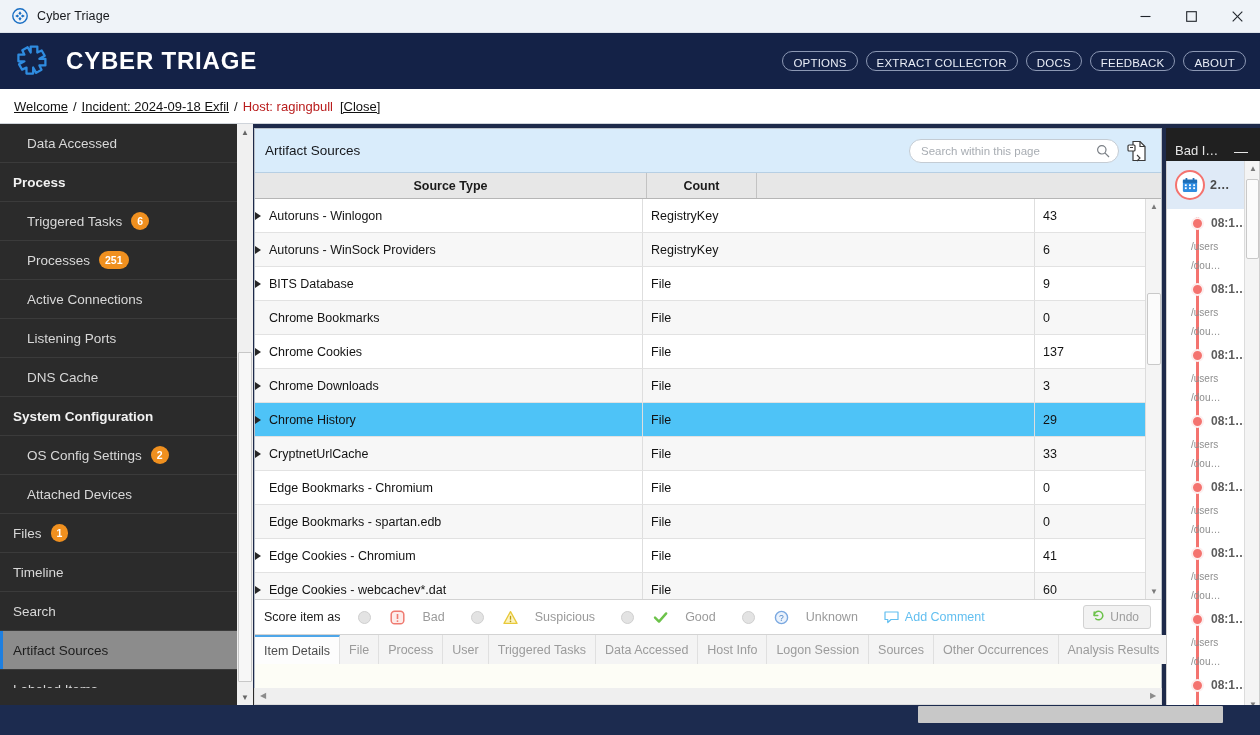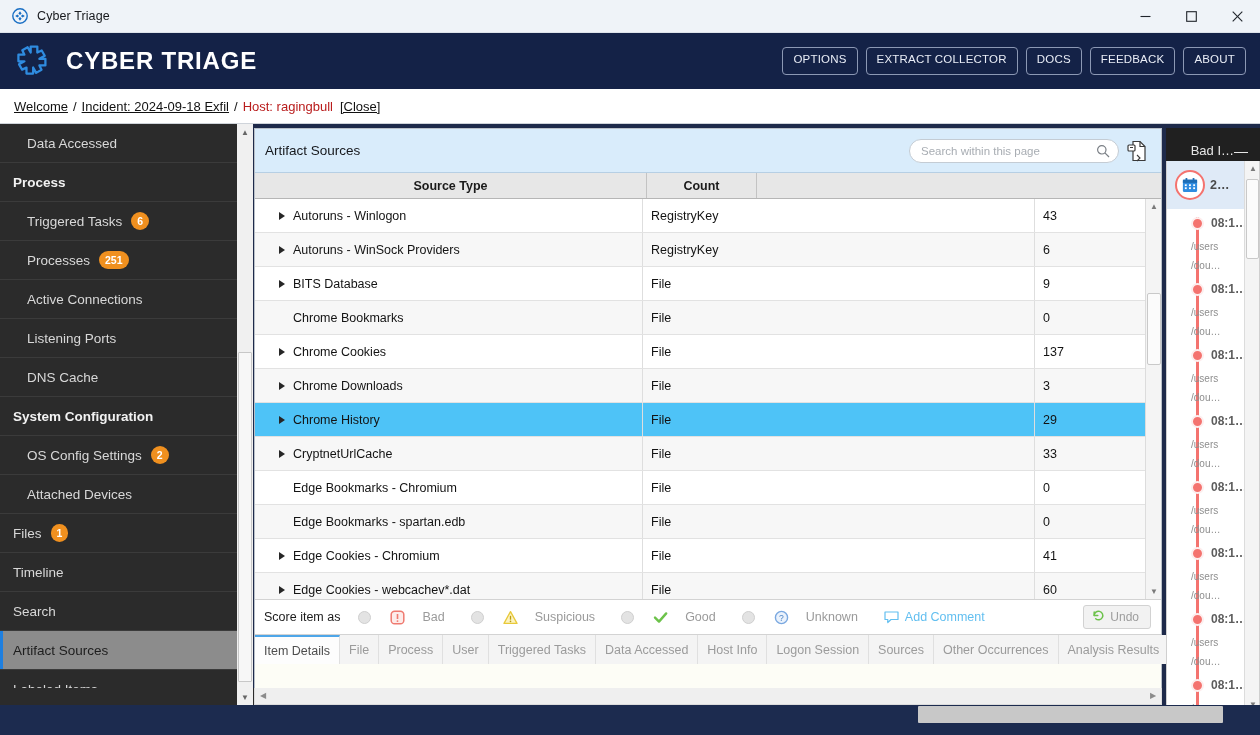--- a/index.html
+++ b/index.html
@@ -44,22 +44,22 @@
     background: #142247;
     display: flex; align-items: center;
   }
   .brand-logo { margin-left: 15px; margin-right: 13px; width: 38px; height: 38px; }
   .brand-text {
     color: #ffffff; font-size: 24px; font-weight: bold; letter-spacing: .8px;
   }
   .hdr-buttons { margin-left: auto; margin-right: 14px; display: flex; gap: 8px; }
   .hdr-btn {
     border: 1px solid #8c98b4; color: #e9edf6; background: transparent;
-    border-radius: 4px; font-size: 11.5px; letter-spacing: .2px;
-    padding: 6px 10px 8px 10px; line-height: 1; cursor: pointer;
+    border-radius: 12px; font-size: 11.5px; letter-spacing: .2px;
+    padding: 6px 10px 0 10px; line-height: 1; cursor: pointer;
     font-family: inherit;
     text-align: center;
   }
 
   
   .crumbbar {
     position: absolute; left: 0; top: 89px; width: 1260px; height: 35px;
     background: #ffffff; display: flex; align-items: center;
     font-size: 13px; color: #111;
     border-bottom: 1px solid #cfd4da;
@@ -166,21 +166,21 @@
     border-bottom: 1px solid #e2e2e2; cursor: pointer;
   }
   .trow.odd { background: #ffffff; }
   .trow.even { background: #f7f7f7; }
   .trow.selected { background: #4ec3f7; }
   .td {
     display: flex; align-items: center; font-size: 12.5px; color: #131313;
     border-right: 1px solid #dedede; padding-left: 8px; overflow: hidden;
     white-space: nowrap;
   }
-  .td.c1 { width: 388px; padding-left: 24px; }
+  .td.c1 { width: 388px; padding-left: 0; }
   .td.c2 { width: 392px; }
   .td.c3 { width: 110px; border-right: none; }
   .expander {
     width: 0; height: 0; margin-right: 8px; flex: 0 0 auto;
     border-top: 4.5px solid transparent; border-bottom: 4.5px solid transparent;
     border-left: 6.5px solid #262626;
   }
   .expander.hidden { visibility: hidden; }
 
   .tbl-vscroll {
@@ -242,21 +242,21 @@
   .tab-rest { flex: 1; background: #f4f4f4; }
   .detail-area { height: 57px; background: #fdfdf6; }
 
   
   .rightpanel {
     position: absolute; left: 1166px; top: 128px; width: 94px; height: 584px;
     background: #ffffff;
   }
   .rp-head {
     height: 33px; background: #202020; color: #e6e6e6;
-    display: flex; align-items: center; justify-content: flex-end;
+    display: flex; align-items: center; justify-content: space-between;
     padding: 12px 8px 0 9px; font-size: 13px;
   }
   .rp-min { cursor: pointer; font-size: 14px; padding-right: 4px; }
   .rp-body {
     position: relative; height: 551px; background: #ffffff;
     border: 1px solid #cfcfcf; border-top: none; overflow: hidden;
   }
   .rp-scroll {
     position: absolute; right: 0; top: 0; width: 15px; height: 551px;
     background: #f4f4f4; border-left: 1px solid #dcdcdc;

